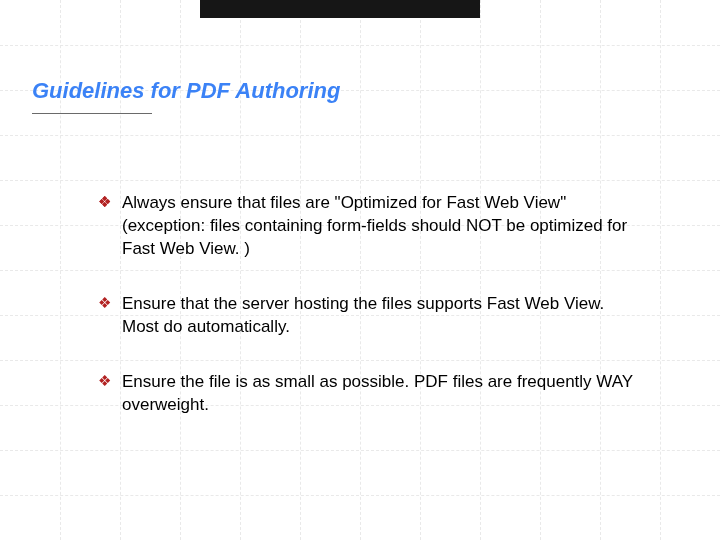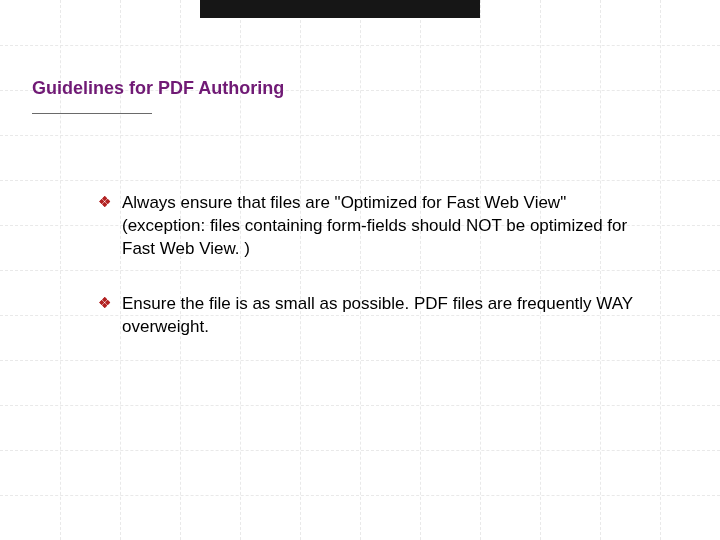--- a/index.html
+++ b/index.html
@@ -51,23 +51,24 @@
     right: 0;
     height: 0;
     border-top: 1px dashed #e9e9e9;
   }
 
   
   .title {
     position: absolute;
     top: 78px;
     left: 32px;
-    font-size: 18px;
+    font-size: 22px;
     font-weight: bold;
-    color: #701a75;
+    font-style: italic;
+    color: #3b82f6;
     z-index: 3;
   }
 
   
   .title-rule {
     position: absolute;
     top: 113px;
     left: 32px;
     width: 120px;
     height: 0;
@@ -145,20 +146,21 @@
     <ul class="bullets">
       <li>
         <span class="bullet-icon">❖</span>
       </li>
       <li>
         <span class="bullet-icon">❖</span>
         <span>Always ensure that files are "Optimized for Fast Web View" (exception: files containing form-fields should NOT be optimized for Fast Web View. )</span>
       </li>
       <li>
         <span class="bullet-icon">❖</span>
+        <span>Ensure that the server hosting the files supports Fast Web View. Most do automatically.</span>
       </li>
       <li>
         <span class="bullet-icon">❖</span>
         <span>Ensure the file is as small as possible. PDF files are frequently WAY overweight.</span>
       </li>
     </ul>
   </div>
 
 </div>
 

